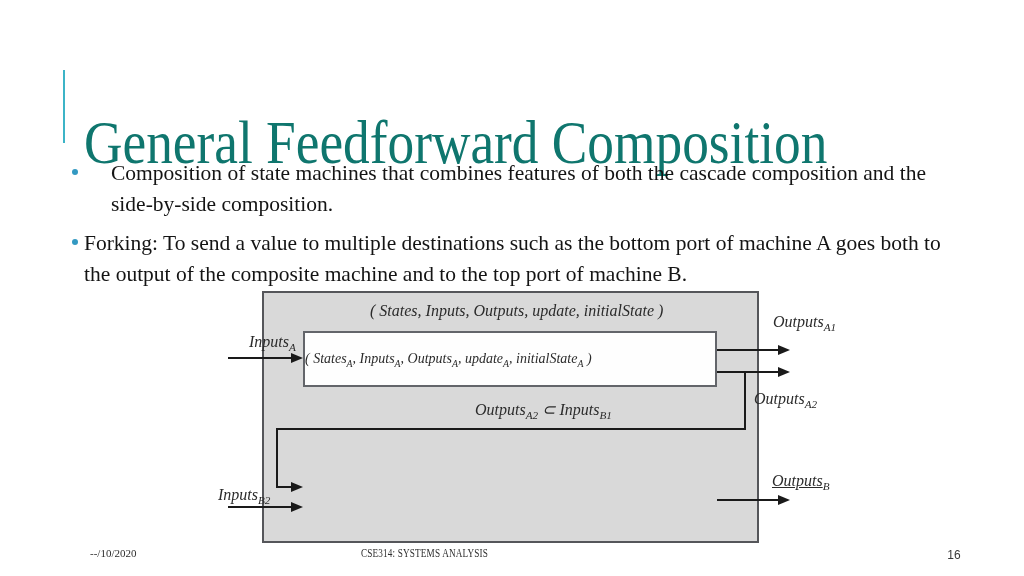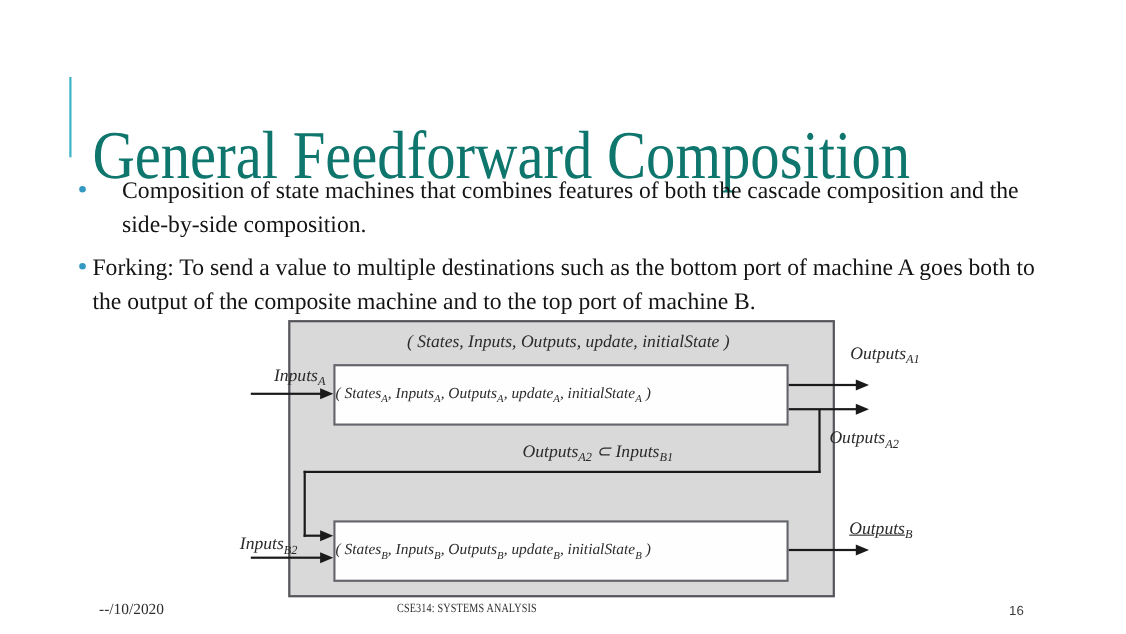--- a/index.html
+++ b/index.html
@@ -54,28 +54,28 @@
   
   .hline,.vline{position:absolute;background:#1a1a1a;}
   .hline{height:2px;}
   .vline{width:2px;}
   .ahead{
     position:absolute;width:0;height:0;
     border-top:5px solid transparent;border-bottom:5px solid transparent;
     border-left:12px solid #1a1a1a;
   }
   
-  .footer-date{position:absolute;left:90px;top:547px;font-size:14px;color:#2d2d2d;}
+  .footer-date{position:absolute;left:90px;top:547px;font-size:11px;color:#2d2d2d;}
   .footer-course{
     position:absolute;left:0;top:547px;width:848px;text-align:center;
     font-size:11.5px;color:#2d2d2d;letter-spacing:0.2px;
   }
   .footer-course .squeeze{display:inline-block;transform:scaleX(0.8);transform-origin:50% 50%;}
   .footer-page{
-    position:absolute;left:909px;top:548px;width:30px;text-align:center;
+    position:absolute;left:939px;top:548px;width:30px;text-align:center;
     font-family:"Liberation Sans", sans-serif;font-size:12px;color:#3a3a3a;
   }
 </style>
 </head>
 <body>
 
 <div class="slide">
 
   <div class="accent-bar"></div>
   <h1 class="title"><span class="squeeze">General Feedforward Composition</span></h1>
@@ -92,23 +92,20 @@
   <div class="panel"></div>
 
   <div class="dlabel lbl-composite">( States, Inputs, Outputs, update, initialState )</div>
 
   <div class="machine-box box-a">
     <span class="tuple">( States<sub>A</sub>, Inputs<sub>A</sub>, Outputs<sub>A</sub>, update<sub>A</sub>, initialState<sub>A</sub> )</span>
   </div>
 
   <div class="dlabel lbl-constraint">Outputs<sub>A2</sub> ⊂ Inputs<sub>B1</sub></div>
 
-  <div class="machine-box box-b">
-    <span class="tuple">( States<sub>B</sub>, Inputs<sub>B</sub>, Outputs<sub>B</sub>, update<sub>B</sub>, initialState<sub>B</sub> )</span>
-  </div>
 
   <div class="dlabel lbl-inputs-a">Inputs<sub>A</sub></div>
   <div class="hline" style="left:228px;top:357px;width:64px;"></div>
   <div class="ahead" style="left:291px;top:353px;"></div>
 
   <div class="dlabel lbl-outputs-a1">Outputs<sub>A1</sub></div>
   <div class="hline" style="left:717px;top:349px;width:62px;"></div>
   <div class="ahead" style="left:778px;top:345px;"></div>
 
   <div class="dlabel lbl-outputs-a2">Outputs<sub>A2</sub></div>

